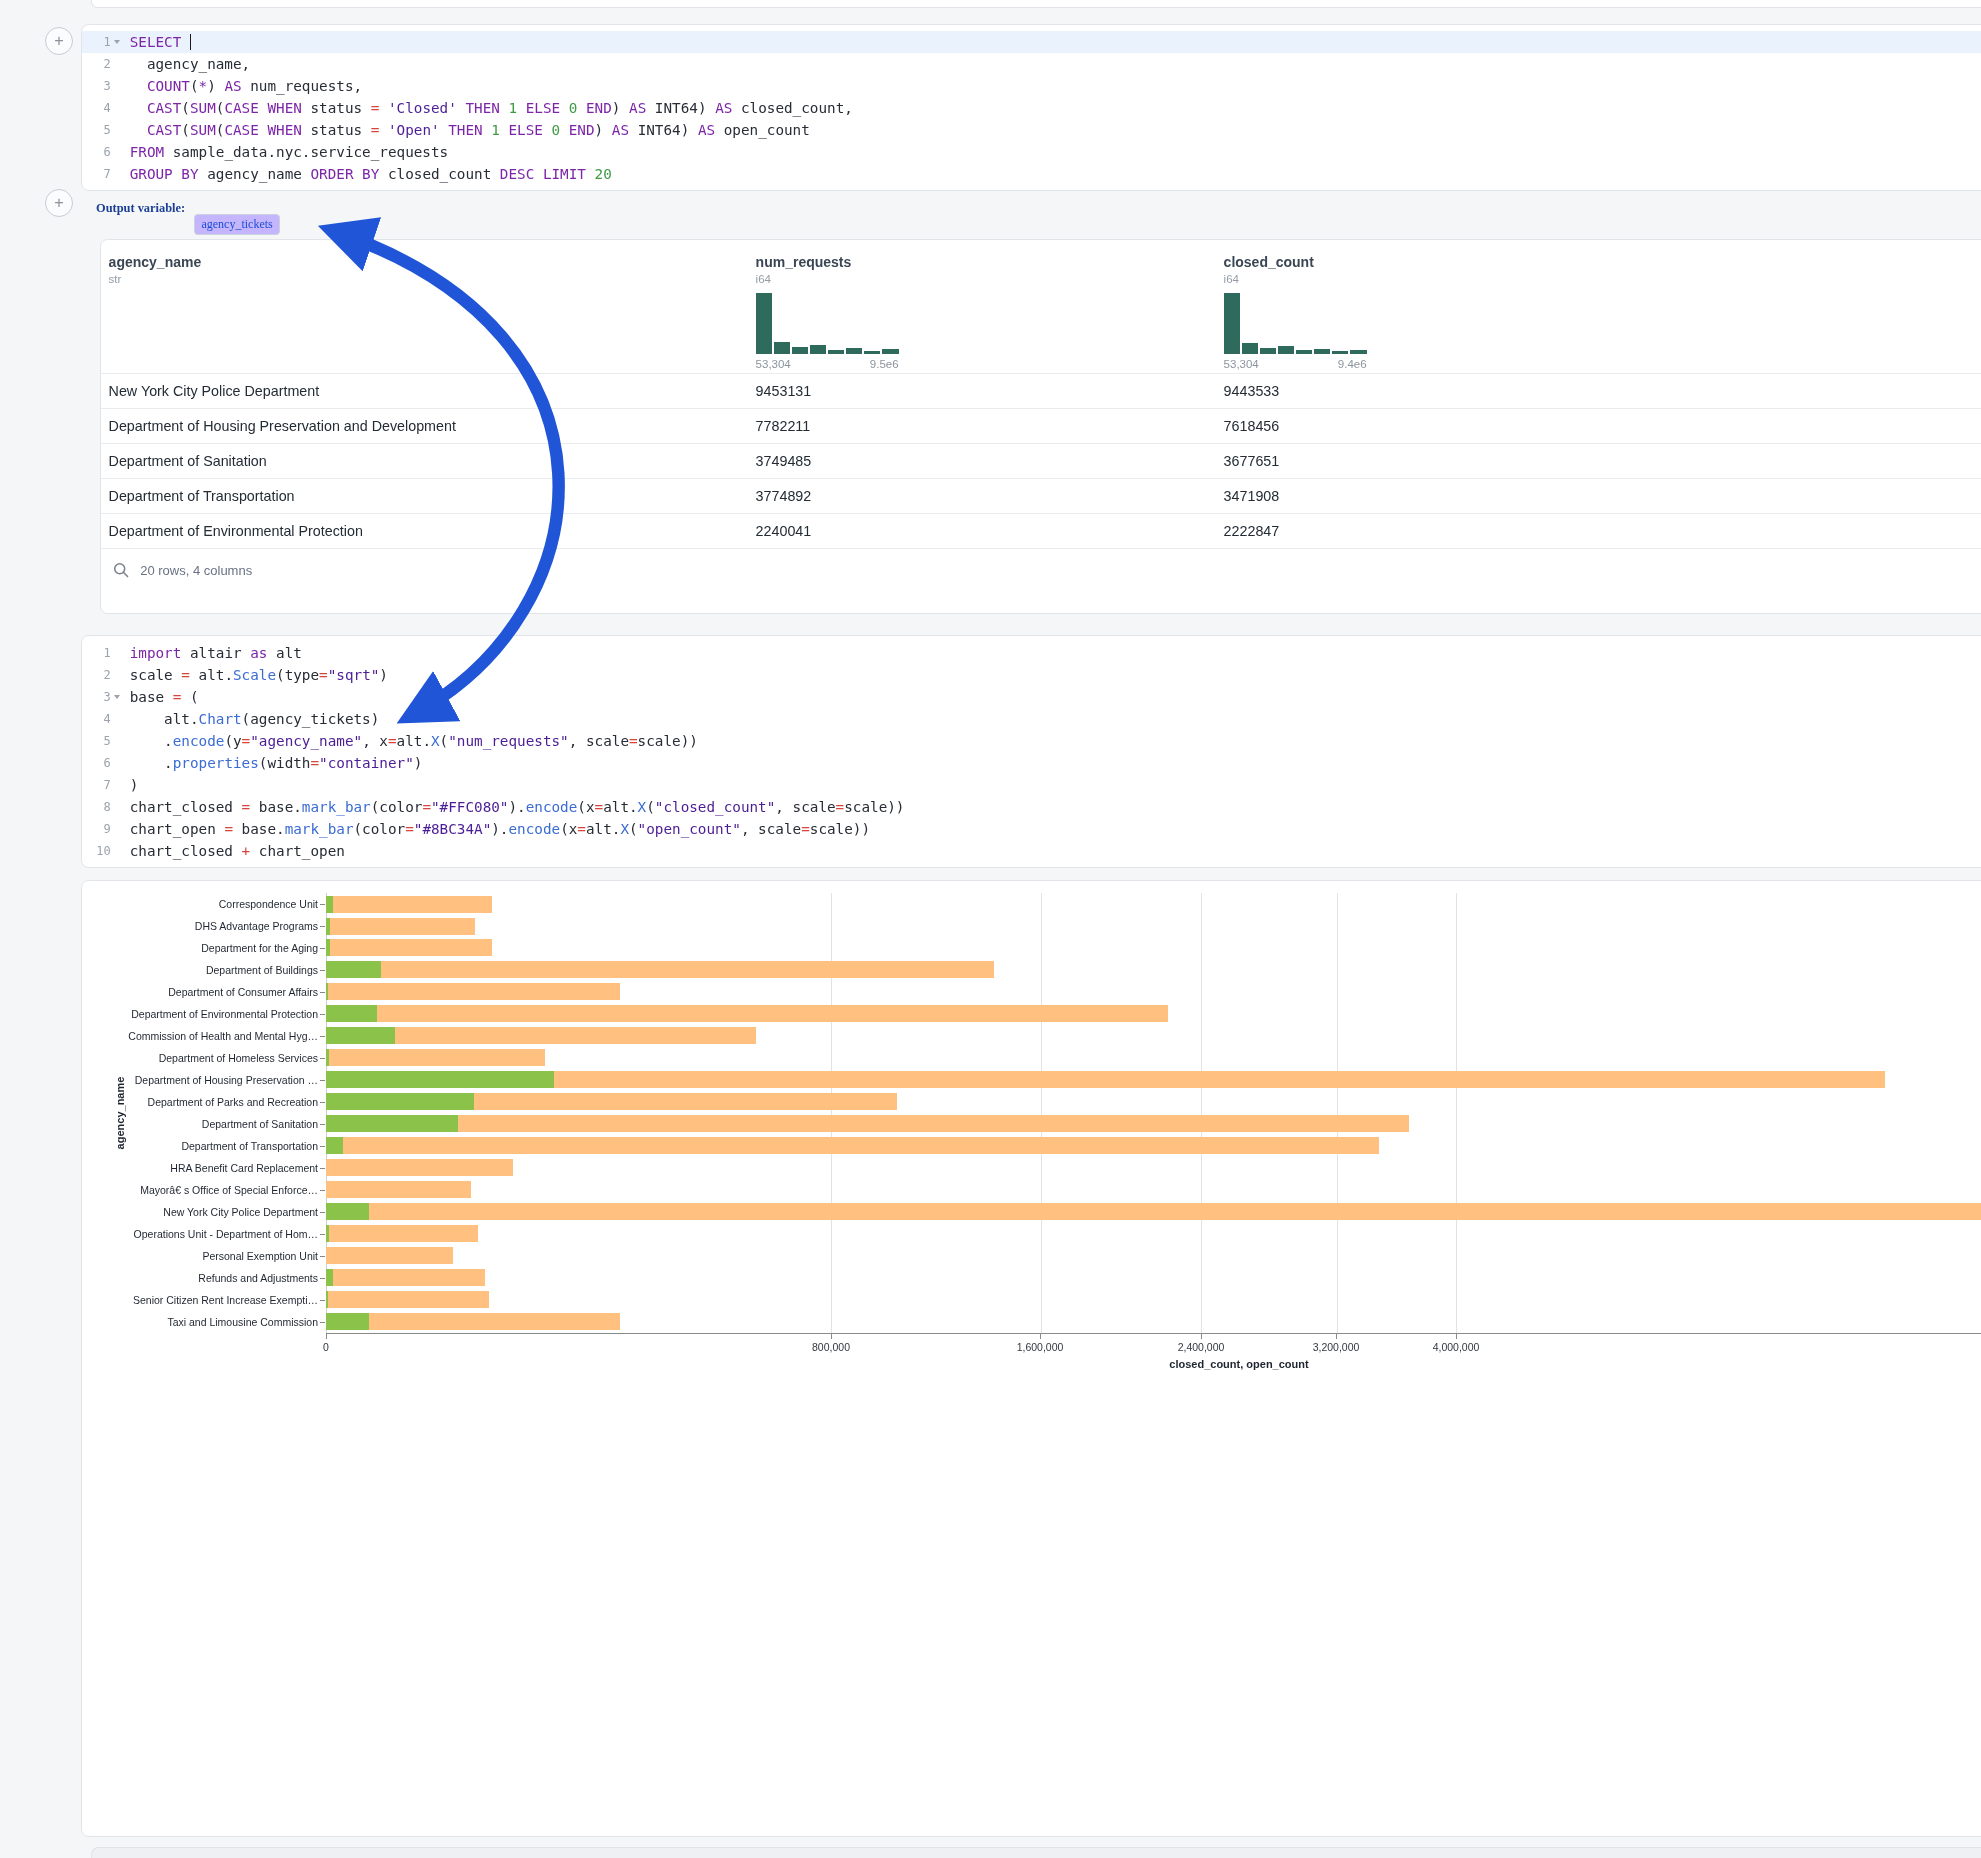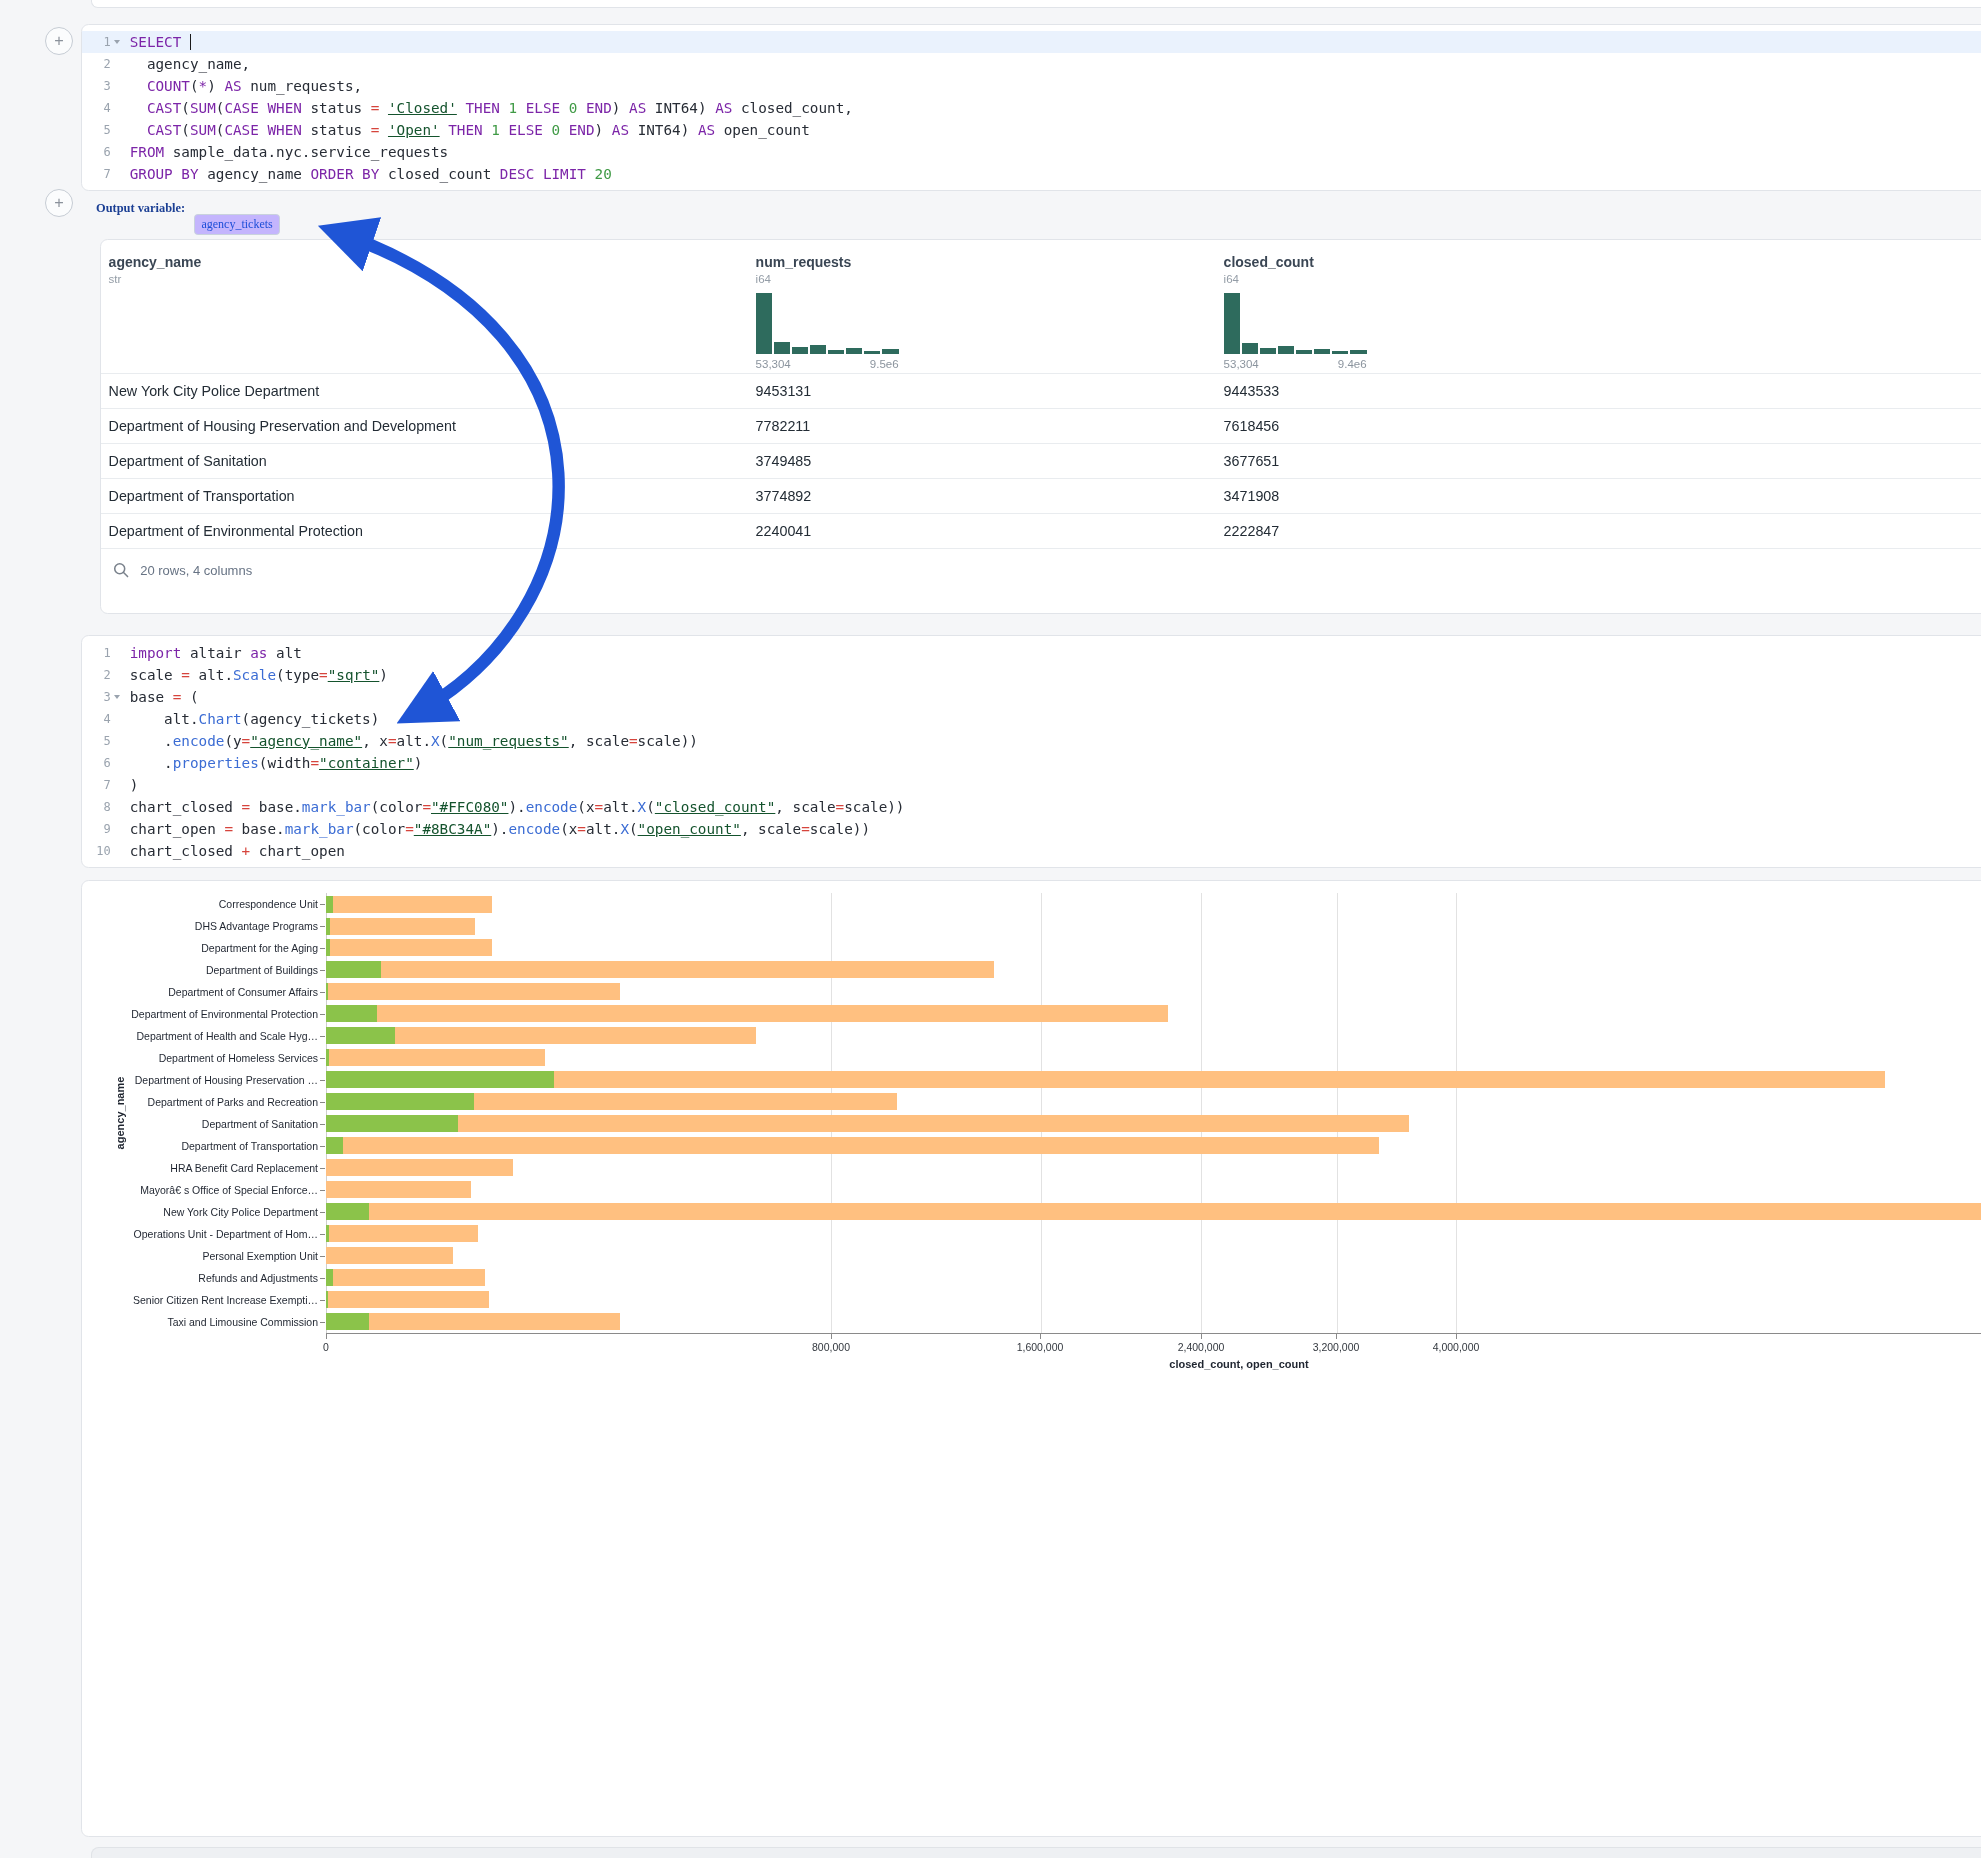--- a/index.html
+++ b/index.html
@@ -25,21 +25,21 @@
   .code-line.active{background:#eaf2fd;}
   .gutter{width:42px;flex:0 0 42px;display:flex;justify-content:flex-end;align-items:center;color:#9aa3ae;
     font-size:12px;font-family:"DejaVu Sans Mono",monospace;}
   .gutter .num{display:block;width:25px;text-align:right;}
   .chev{width:13.4px;display:flex;justify-content:center;align-items:center;}
   .chev.on::after{content:"";width:0;height:0;border-left:3.8px solid transparent;border-right:3.8px solid transparent;border-top:4.8px solid #9aa3ae;}
   .code-text{padding-left:5.7px;}
   .tok-p{color:#272c35;}
   .tok-k{color:#7c25a8;}
   .tok-f{color:#3b6cd4;}
-  .tok-s{color:#14532d;text-decoration:underline;}
+  .tok-s{color:#4c1d95;}
   .tok-n{color:#3f9a45;}
   .tok-o{color:#d6443c;}
   .cursor{display:inline-block;width:1.5px;height:16.3px;background:#1a1a1a;vertical-align:middle;margin-bottom:1.9px;}
 
   
   #output-var{position:absolute;left:96px;top:197px;display:flex;align-items:center;gap:8.6px;height:23px;font-family:Liberation Serif, serif;}
   #output-var .lbl{font-size:12.4px;font-weight:bold;color:#1b3f94;}
   #output-var .chip{border:1px solid #c9d2dd;border-radius:3.8px;background:#c4b5fd;color:#1d4ed8;font-size:12px;
     padding:1.9px 6.7px;max-width:82px;overflow:hidden;white-space:nowrap;cursor:pointer;margin-top:32px;}
 
@@ -200,21 +200,21 @@
     </div>
 
   <div id="chart-card" class="card">
     <div id="ylabels">
         <div class="ylab">Correspondence Unit</div>
         <div class="ylab">DHS Advantage Programs</div>
         <div class="ylab">Department for the Aging</div>
         <div class="ylab">Department of Buildings</div>
         <div class="ylab">Department of Consumer Affairs</div>
         <div class="ylab">Department of Environmental Protection</div>
-        <div class="ylab">Department of Health and Scale Hyg…</div>
+        <div class="ylab">Commission of Health and Mental Hyg…</div>
         <div class="ylab">Department of Homeless Services</div>
         <div class="ylab">Department of Housing Preservation …</div>
         <div class="ylab">Department of Parks and Recreation</div>
         <div class="ylab">Department of Sanitation</div>
         <div class="ylab">Department of Transportation</div>
         <div class="ylab">HRA Benefit Card Replacement</div>
         <div class="ylab">Mayorâ€ s Office of Special Enforce…</div>
         <div class="ylab">New York City Police Department</div>
         <div class="ylab">Operations Unit - Department of Hom…</div>
         <div class="ylab">Personal Exemption Unit</div>

